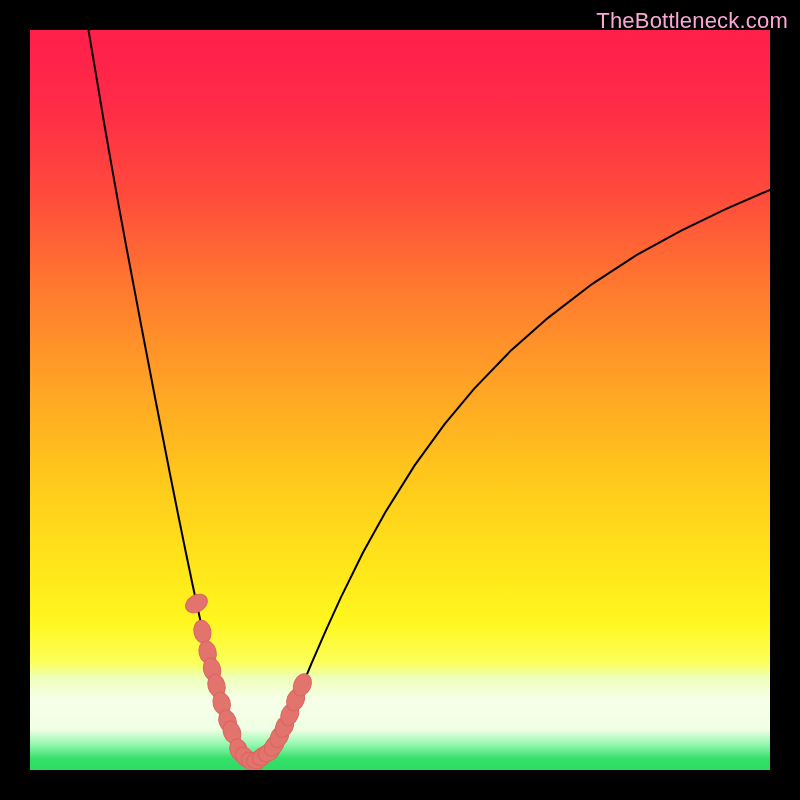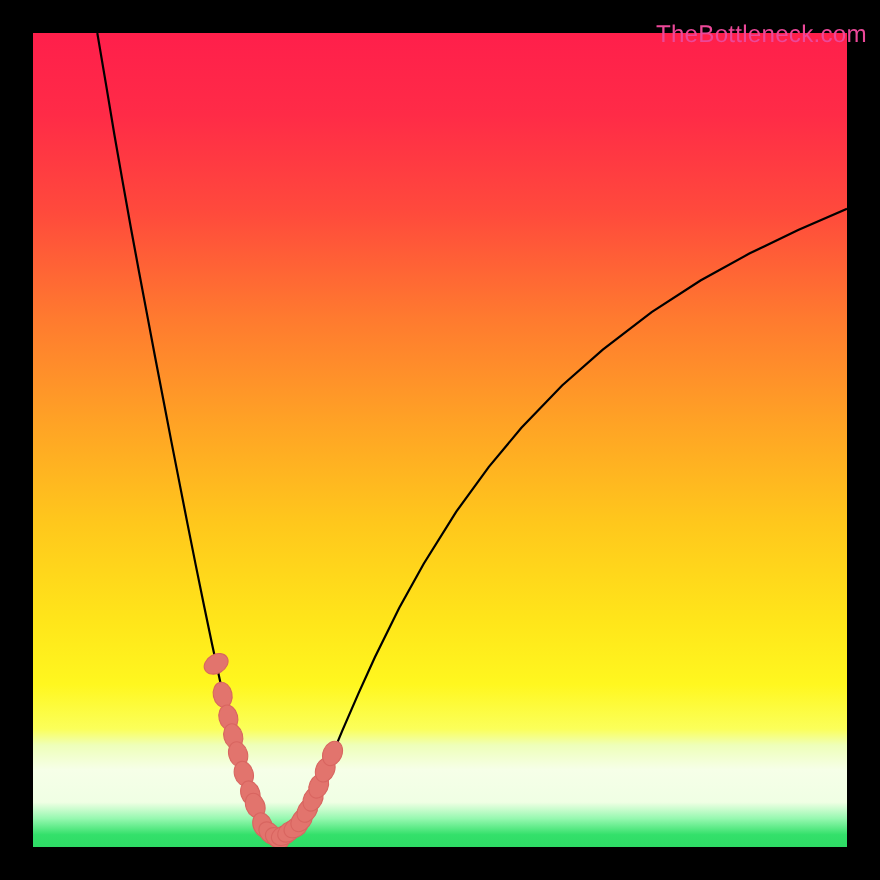--- a/index.html
+++ b/index.html
@@ -15,24 +15,24 @@
     left: 30px; top: 30px;
     width: 740px; height: 740px;
     overflow: hidden;
   }
   .gradient {
     position: absolute;
     left: 0; top: 0; width: 100%; height: 100%;
   }
   .watermark {
     position: absolute;
-    top: 18px; right: 12px;
+    top: 8px; right: 12px;
     font-family: Arial, Helvetica, sans-serif;
     font-size: 22px;
-    color: #ec4899;
+    color: #f9a8d4;
     letter-spacing: 0.2px;
   }
   svg.curve {
     position: absolute;
     left: 0; top: 0;
     width: 100%; height: 100%;
     overflow: visible;
   }
 </style>
 </head>

